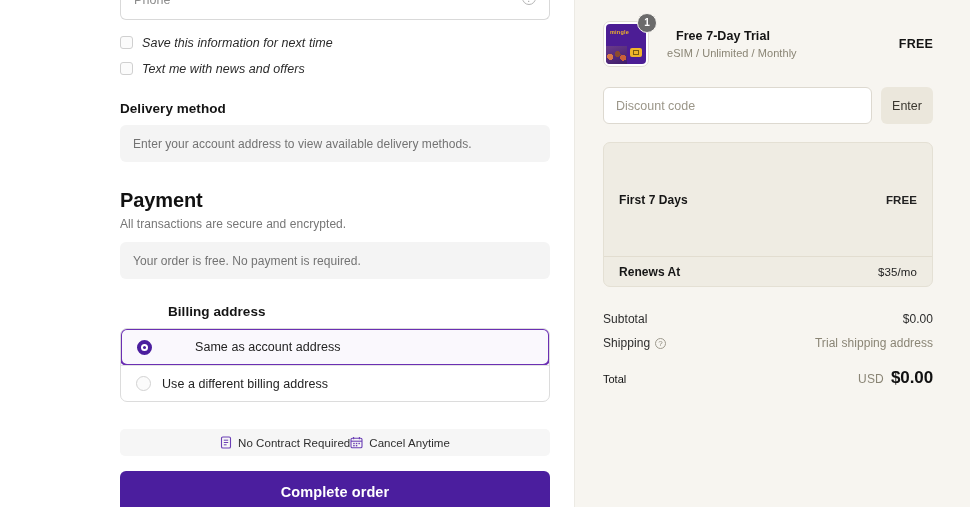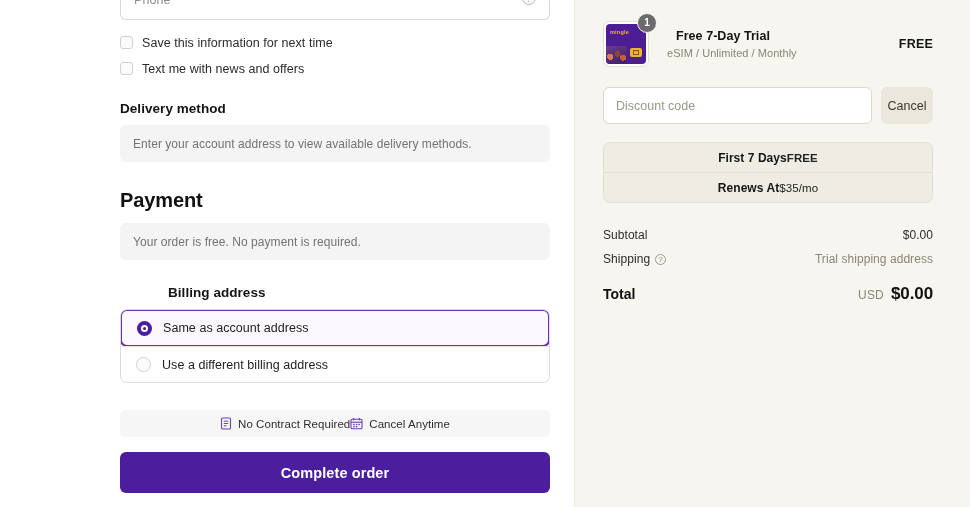--- a/index.html
+++ b/index.html
@@ -84,20 +84,21 @@
     border-radius: 3px;
     background: #fbfbfb;
     box-sizing: border-box;
     flex: 0 0 auto;
   }
   .cb-label {
     margin-left: 9px;
     font-size: 12.5px;
     color: #2b2b2b;
     letter-spacing: .05px;
+    font-style: italic;
   }
 
   .section-title {
     font-size: 13.5px;
     font-weight: bold;
     color: #141414;
     letter-spacing: .05px;
   }
   .delivery-title { margin-top: 24px; }
 
@@ -152,20 +153,21 @@
     box-sizing: border-box;
     font-size: 12.5px;
     color: #232323;
   }
   .radio-row.selected {
     background: #faf8fd;
     border: 2px solid #6b2fb3;
     border-radius: 7px;
     margin: -1px;
     height: 38px;
+    gap: 32px;
   }
   .radio-row.second {
     border-top: 1px solid #e3e3e3;
   }
   .radio-outer {
     width: 15px;
     height: 15px;
     border-radius: 50%;
     border: 1px solid #d2d2d2;
     background: #fbfbfb;
@@ -388,23 +390,24 @@
     margin-top: 18px;
     background: #efece3;
     border: 1px solid #e4e0d4;
     border-radius: 7px;
     box-sizing: border-box;
     overflow: hidden;
   }
   .plan-row {
     display: flex;
     align-items: center;
-    justify-content: center;
+    justify-content: space-between;
     height: 29px;
     padding: 0 15px;
+    margin-top: 42px;
   }
   .plan-row.sep { border-top: 1px solid #e2ddd0; }
   .plan-label {
     font-size: 12px;
     font-weight: bold;
     color: #161616;
     letter-spacing: .05px;
   }
   .plan-value {
     font-size: 11.5px;
@@ -448,22 +451,22 @@
   }
   .totals-value.muted { color: #8a8575; }
 
   .grand-row {
     display: flex;
     align-items: baseline;
     justify-content: space-between;
     margin-top: 13px;
   }
   .grand-label {
-    font-size: 14px;
-    font-weight: bold;
+    font-size: 11px;
+    font-weight: normal;
     color: #111111;
   }
   .grand-right {
     display: flex;
     align-items: baseline;
     gap: 7px;
   }
   .grand-cur {
     font-size: 12px;
     color: #8a8575;
@@ -495,20 +498,21 @@
       </div>
       <div class="checkbox-row cb-row-2">
         <span class="checkbox"></span>
         <span class="cb-label">Text me with news and offers</span>
       </div>
 
       <div class="section-title delivery-title">Delivery method</div>
       <div class="info-box delivery-box">Enter your account address to view available delivery methods.</div>
 
       <div class="payment-title">Payment</div>
+      <div class="payment-sub">All transactions are secure and encrypted.</div>
       <div class="info-box payment-box">Your order is free. No payment is required.</div>
 
       <div class="section-title billing-title">Billing address</div>
       <div class="radio-group">
         <div class="radio-row selected">
           <span class="radio-outer on"></span>
           <span class="radio-label">Same as account address</span>
         </div>
         <div class="radio-row second">
           <span class="radio-outer"></span>
@@ -569,21 +573,21 @@
         </div>
         <div class="item-text">
           <div class="item-name">Free 7-Day Trial</div>
           <div class="item-variant">eSIM / Unlimited / Monthly</div>
         </div>
         <div class="item-price">FREE</div>
       </div>
 
       <div class="discount-row">
         <input class="discount-input" type="text" placeholder="Discount code" style="">
-        <button class="apply-btn">Cancel</button>
+        <button class="apply-btn">Enter</button>
       </div>
 
       <div class="plan-box">
         <div class="plan-row">
           <span class="plan-label">First 7 Days</span>
           <span class="plan-value bold">FREE</span>
         </div>
         <div class="plan-row sep">
           <span class="plan-label">Renews At</span>
           <span class="plan-value">$35/mo</span>

